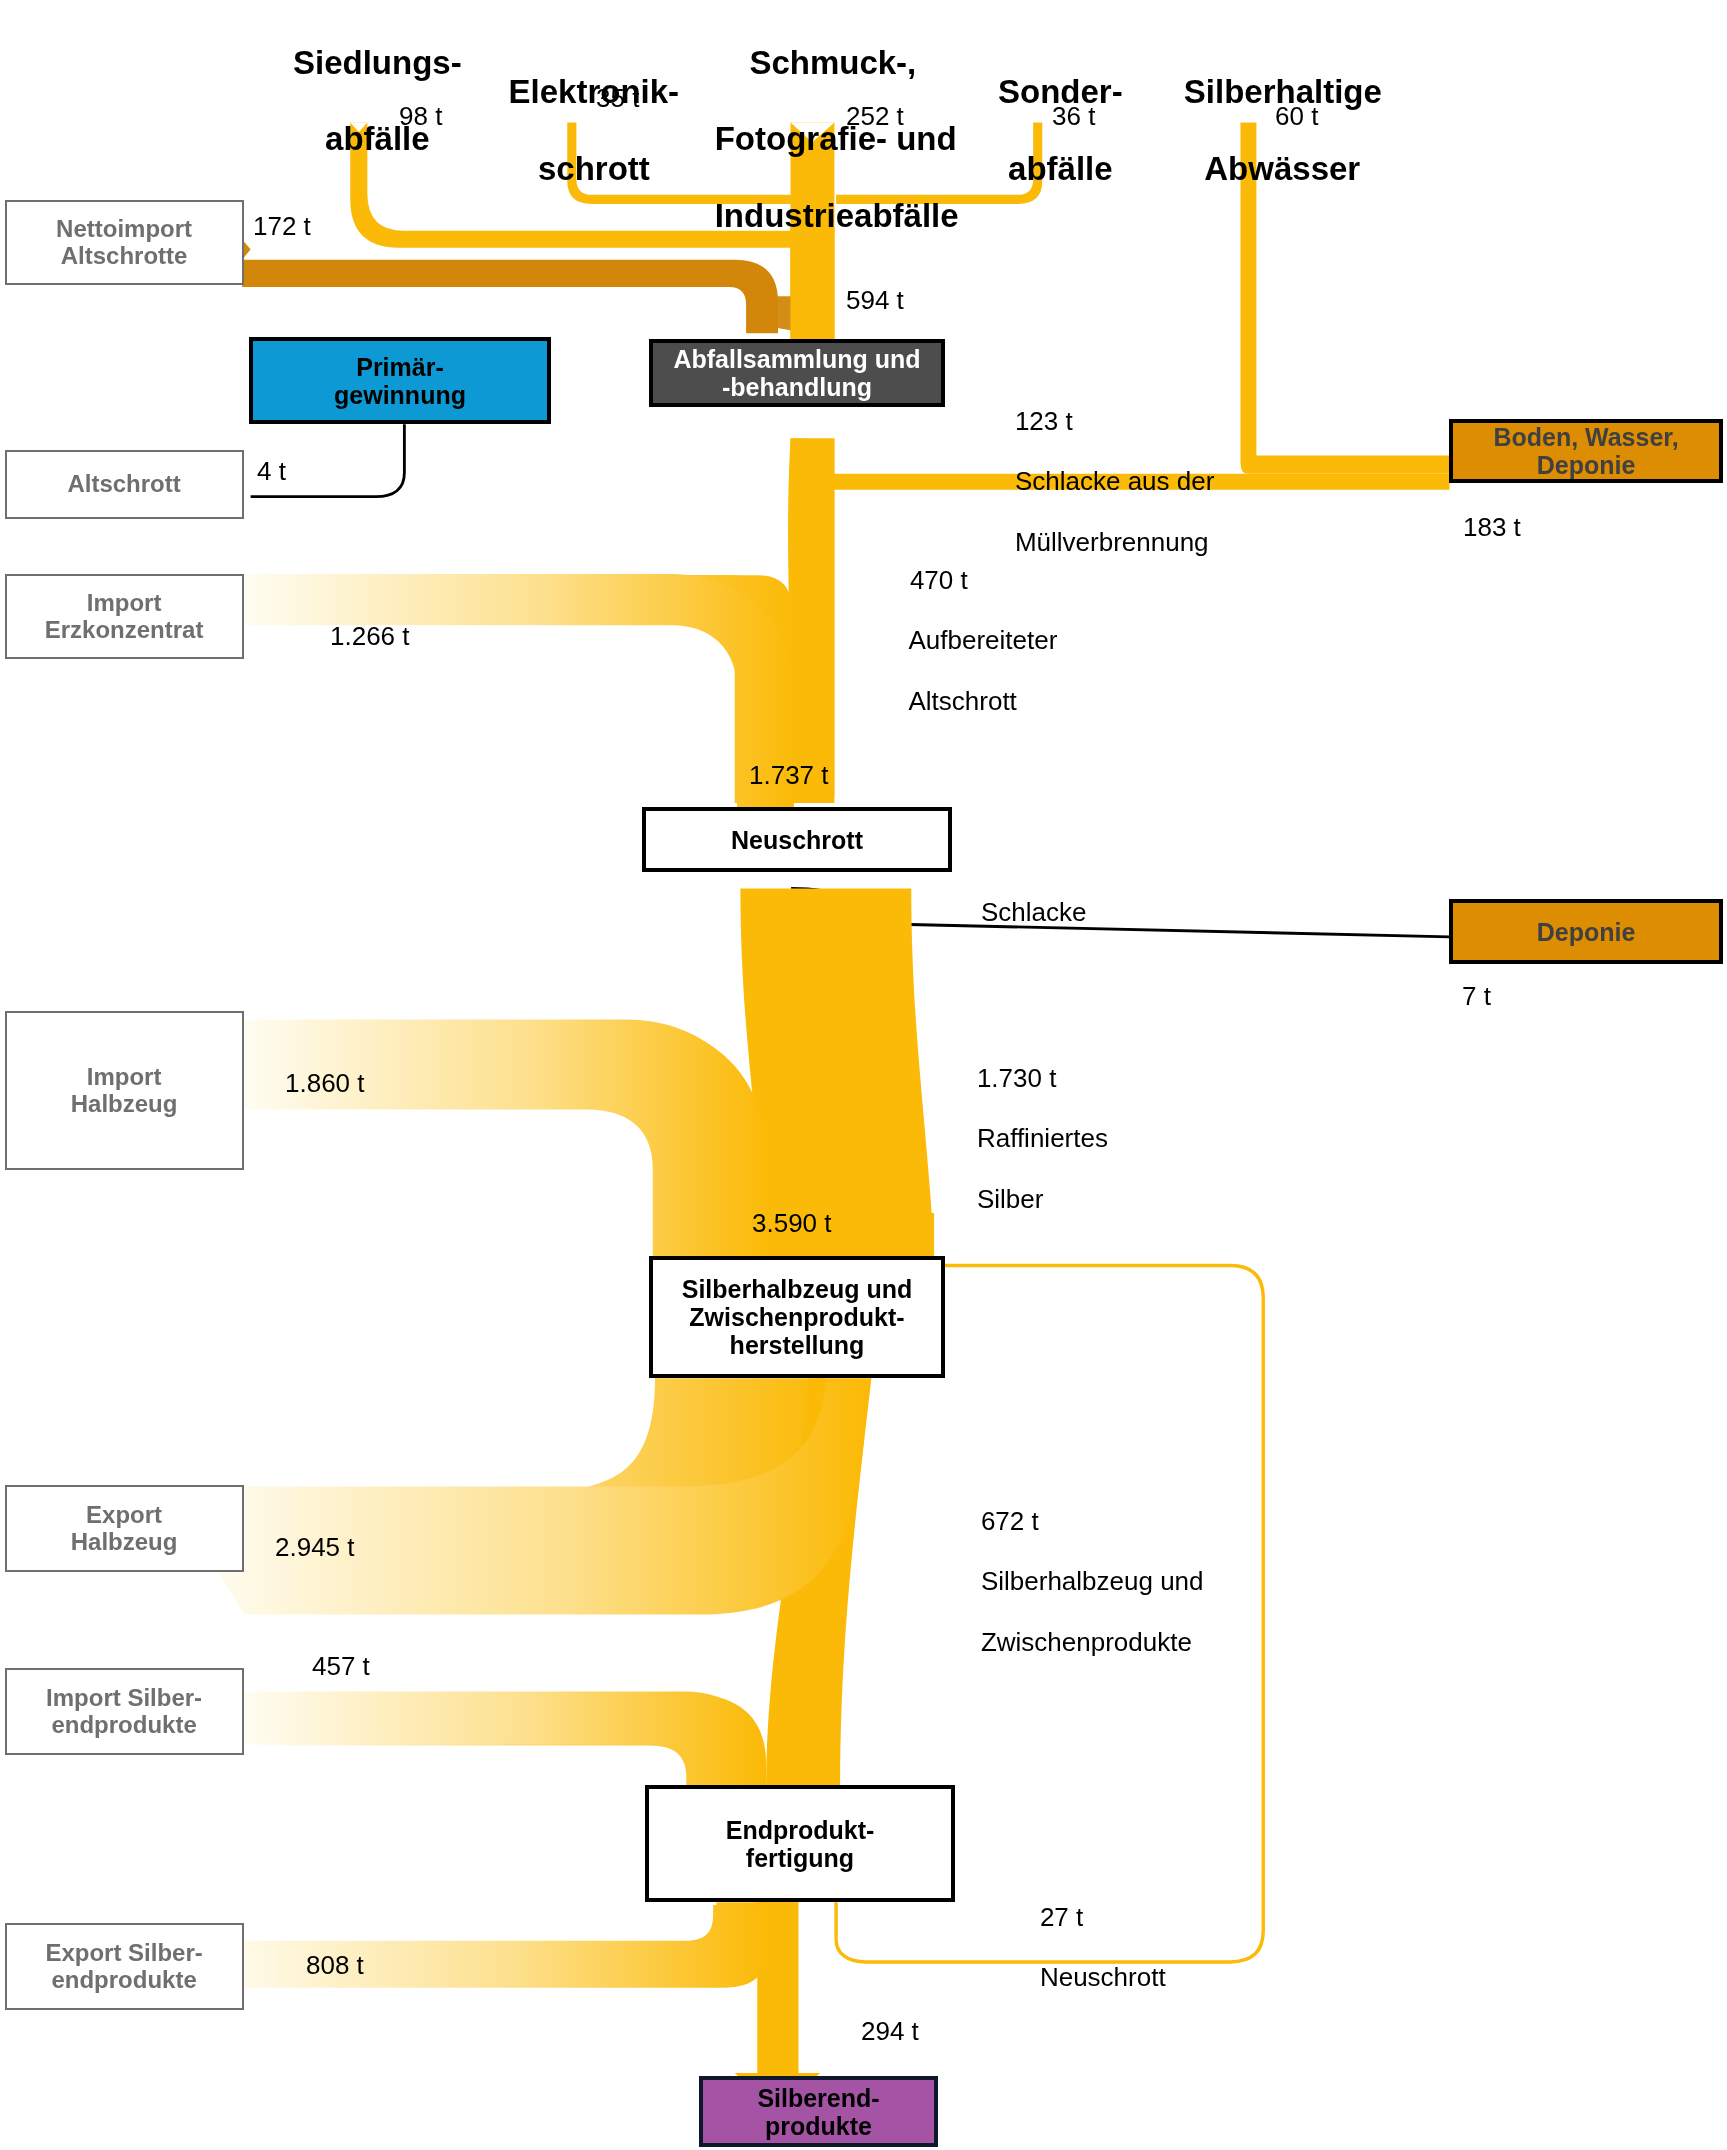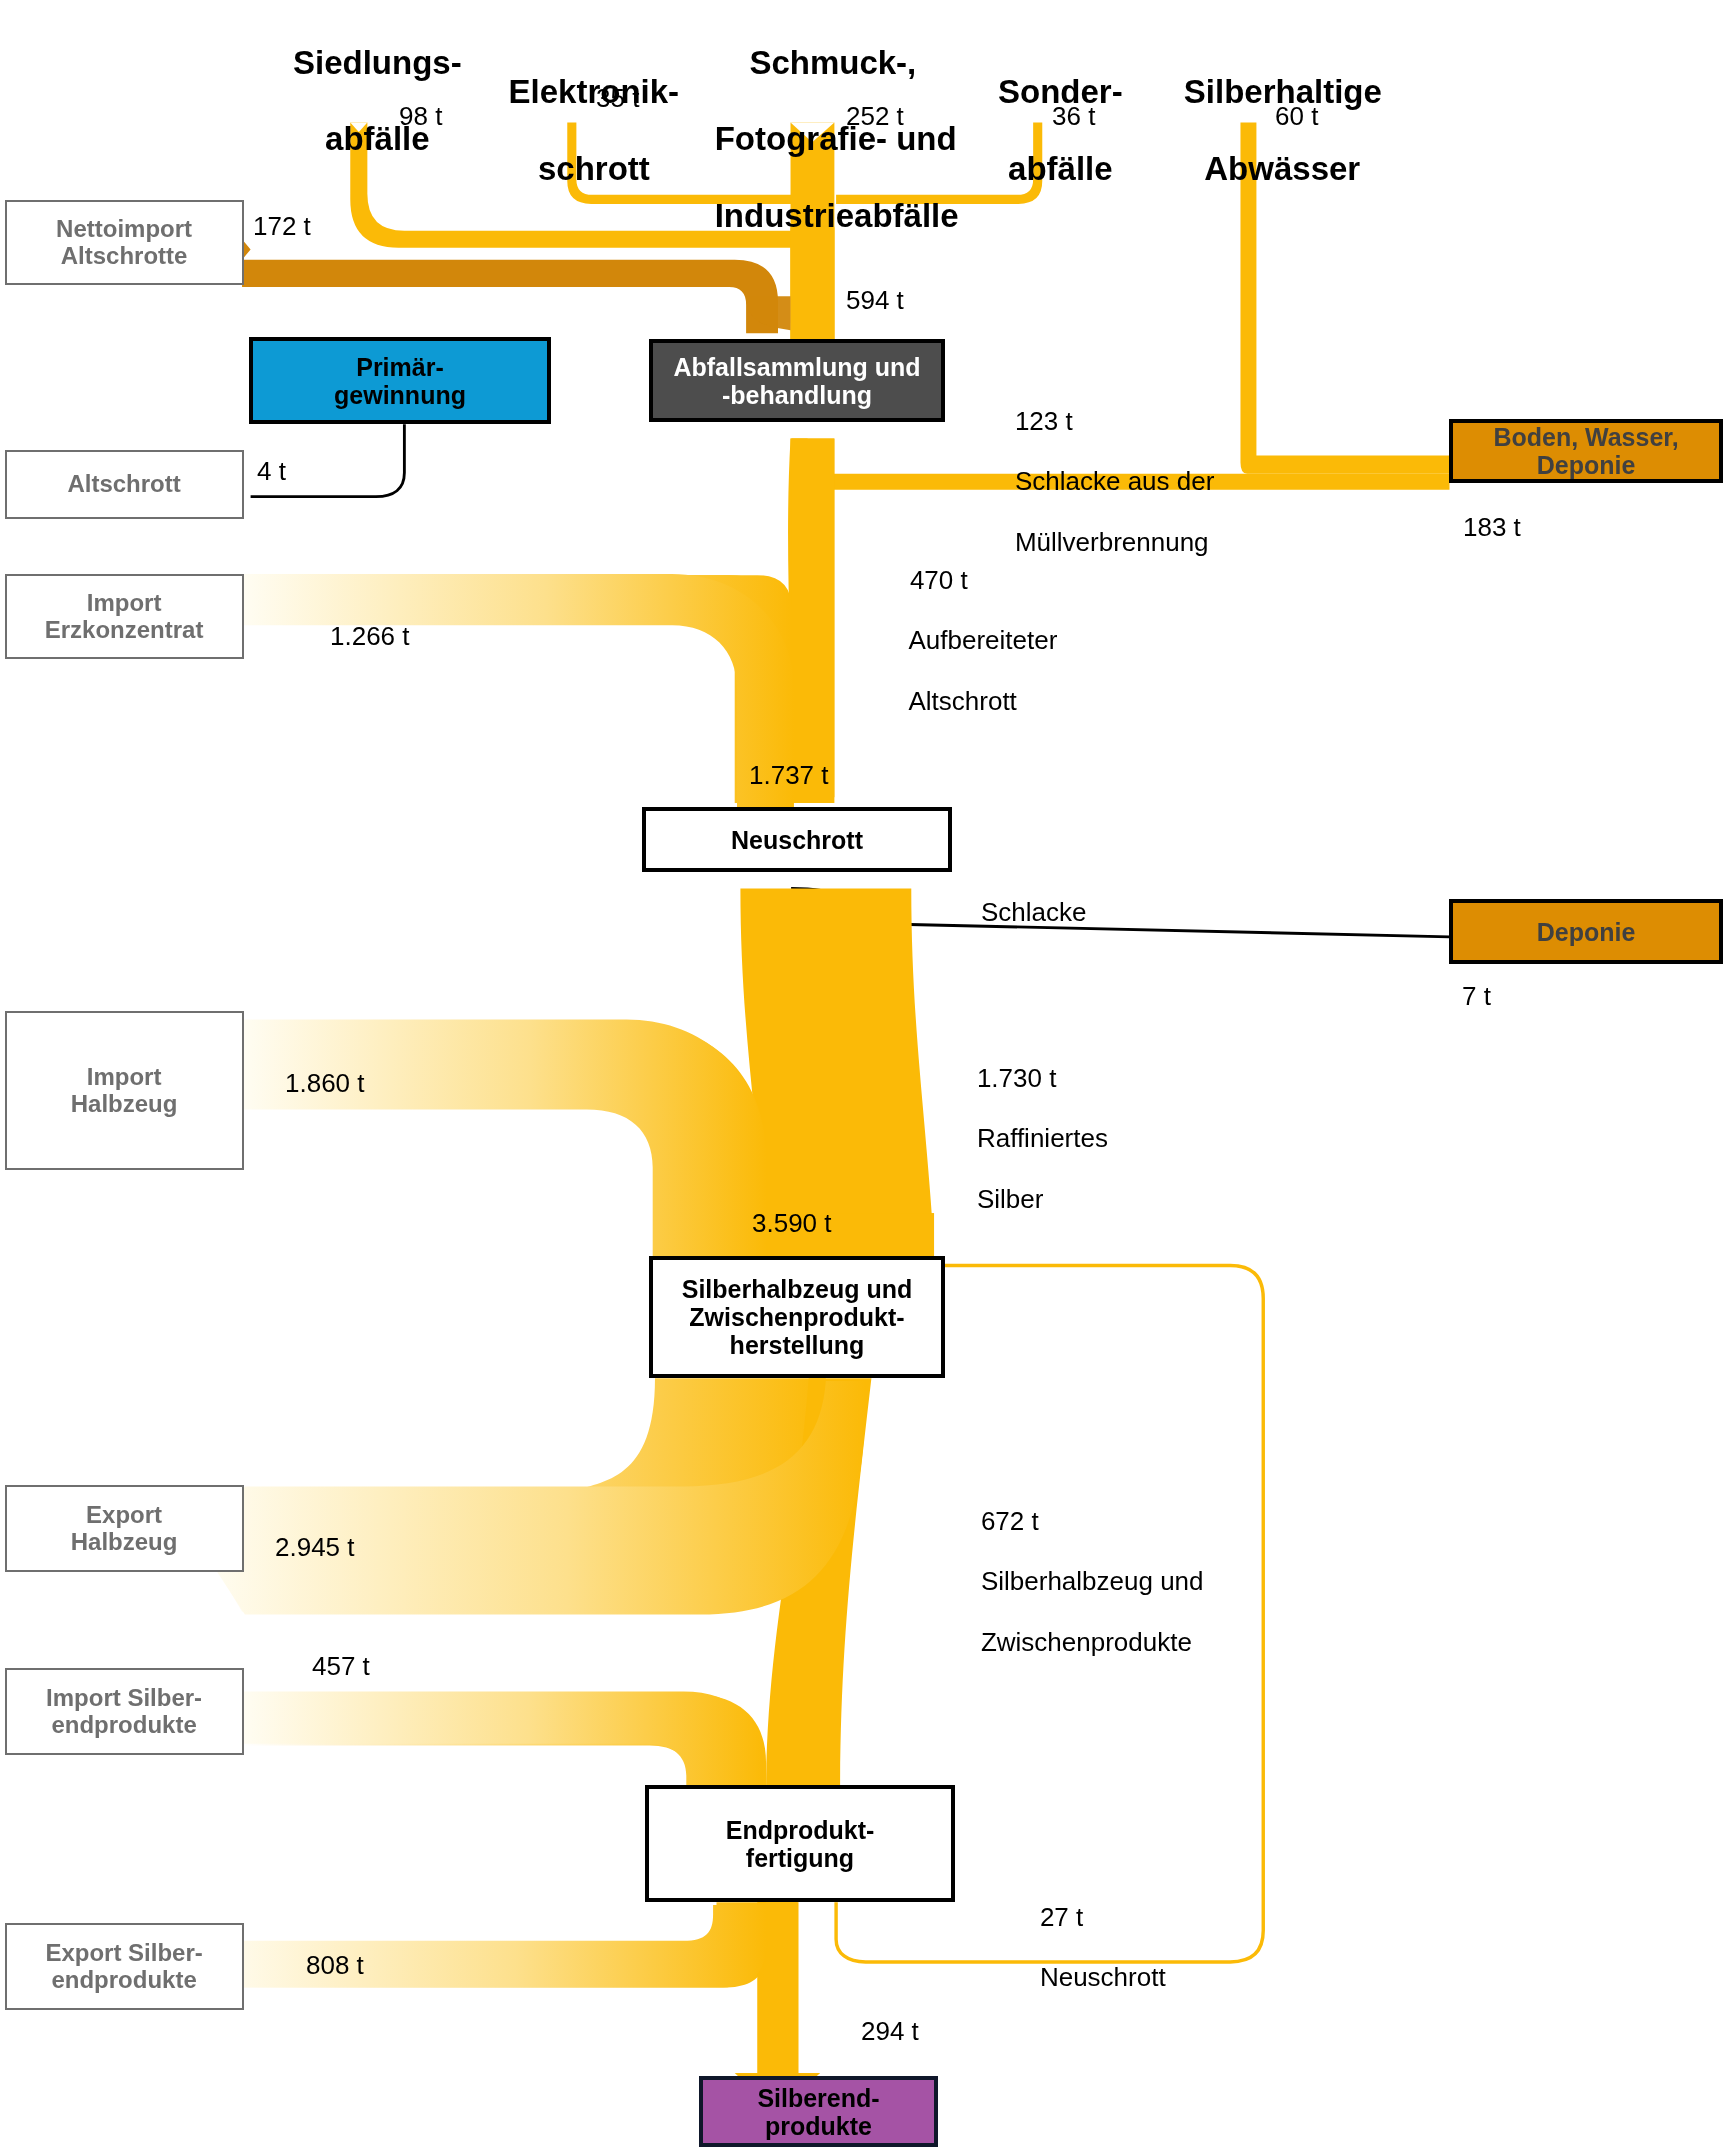--- a/index.html
+++ b/index.html
@@ -354,21 +354,21 @@
   </div>
   <div class="txt txt-val" style="left:253px; top:211px;">172 t</div>
 
   <div class="node node-blue" style="left:249px; top:337px; width:302px; height:87px;">
     <span class="label">
       <span>Primär-</span><br>
       <span>gewinnung</span>
     </span>
   </div>
 
-  <div class="node node-dark" style="left:649px; top:339px; width:296px; height:83px;">
+  <div class="node node-dark" style="left:649px; top:339px; width:296px; height:68px;">
     <span class="label">
       <span>Abfallsammlung und</span><br>
       <span>-behandlung</span>
     </span>
   </div>
   <div class="txt txt-val" style="left:846px; top:285px;">594 t</div>
 
   <div class="node node-io" style="left:4.6px; top:450px; width:239px; height:69px;">
     <span class="label">
       <span>Altschrott</span>

